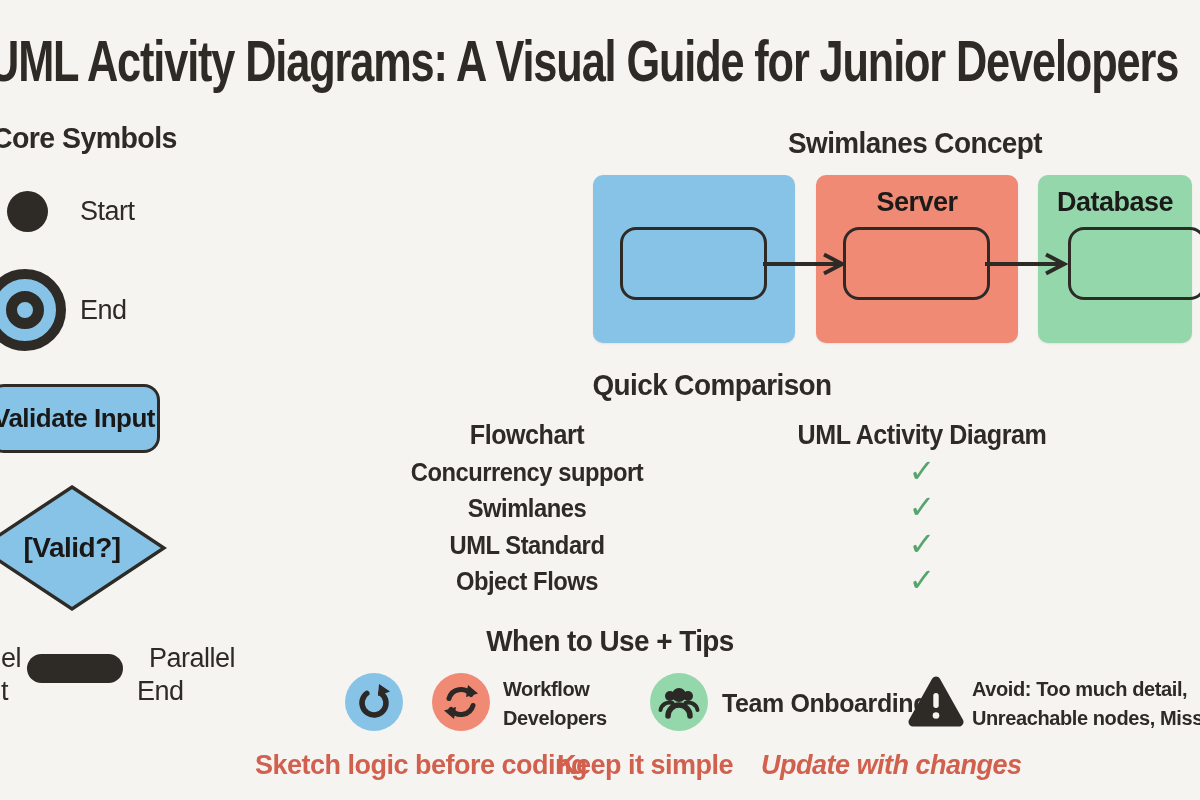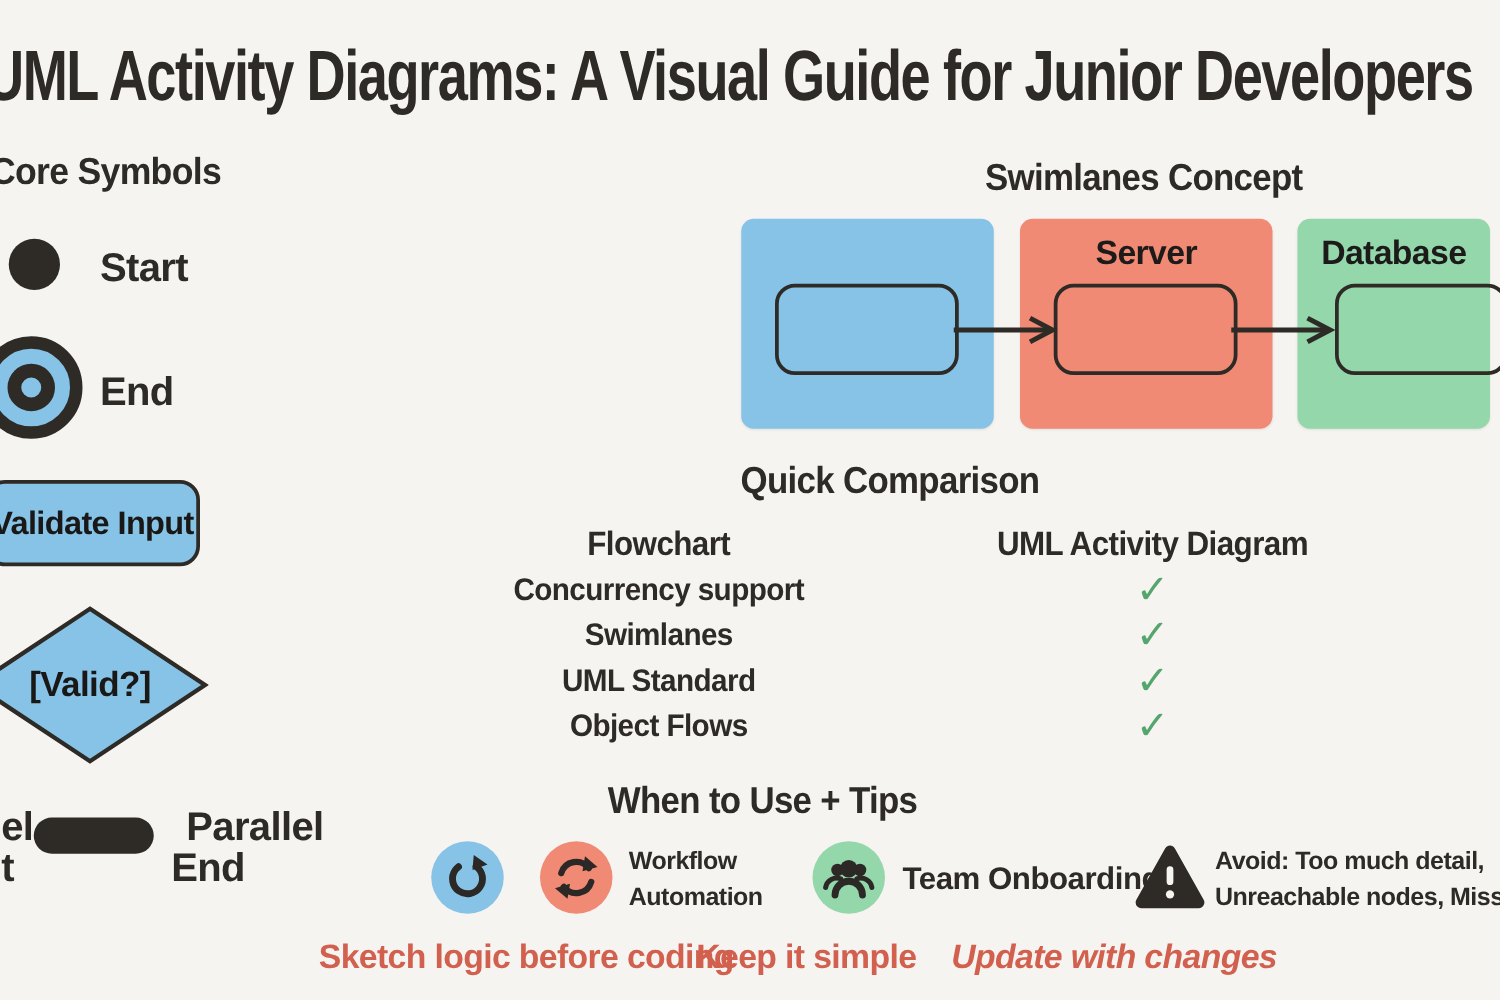--- a/index.html
+++ b/index.html
@@ -20,21 +20,21 @@
 
   
   .h2{position:absolute;font-size:30px;font-weight:bold;letter-spacing:-0.6px;}
   .h2.center{text-align:center;transform:scaleX(0.93);}
   #core-heading{left:-8px;top:121px;transform:scaleX(0.95);transform-origin:0 50%;white-space:nowrap;}
   #swim-heading{left:640px;top:126px;width:550px;}
   #cmp-heading{left:437px;top:368px;width:550px;}
   #tips-heading{left:335px;top:624px;width:550px;}
 
   
-  .sym-label{position:absolute;font-size:32px;font-weight:bold;letter-spacing:-0.5px;white-space:nowrap;}
+  .sym-label{position:absolute;font-size:27px;font-weight:normal;letter-spacing:-0.5px;white-space:nowrap;}
   #start-circle{left:7px;top:191px;width:41px;height:41px;border-radius:50%;background:var(--ink);}
   #end-ring{left:-16px;top:269px;width:82px;height:82px;box-sizing:border-box;border-radius:50%;
     border:10px solid var(--ink);background:var(--blue);}
   #end-inner{position:absolute;left:12px;top:12px;width:38px;height:38px;box-sizing:border-box;
     border-radius:50%;border:11px solid var(--ink);background:var(--blue);}
   #action-node{left:-12px;top:384px;width:172px;height:69px;box-sizing:border-box;
     background:var(--blue);border:3.5px solid var(--ink);border-radius:16px;
     display:flex;align-items:center;justify-content:center;
     font-size:26px;font-weight:bold;letter-spacing:-0.5px;color:#191817;}
   #decision-svg{left:-23px;top:484px;}
@@ -161,21 +161,21 @@
   <div class="tip-circle" id="circle-sync">
     <svg width="38" height="38" viewBox="0 0 38 38">
       <path d="M7,15.5 A12.5,12.5 0 0 1 29,11.5" fill="none" stroke="currentColor" stroke-width="5" stroke-linecap="round"></path>
       <polygon points="26,2 36,10.5 24,14" fill="currentColor"></polygon>
       <path d="M31,22.5 A12.5,12.5 0 0 1 9,26.5" fill="none" stroke="currentColor" stroke-width="5" stroke-linecap="round"></path>
       <polygon points="12,36 2,27.5 14,24" fill="currentColor"></polygon>
     </svg>
   </div>
   <div class="tip-label" id="workflow-label">
     <div>Workflow</div>
-    <div>Automation</div>
+    <div>Developers</div>
   </div>
 
   <div class="tip-circle" id="circle-team">
     <svg width="42" height="38" viewBox="0 0 42 38">
       <circle cx="12" cy="13" r="5" fill="currentColor"></circle>
       <circle cx="30" cy="13" r="5" fill="currentColor"></circle>
       <path d="M2.5,27 a9,9 0 0 1 12,-7" fill="none" stroke="currentColor" stroke-width="4" stroke-linecap="round"></path>
       <path d="M39.5,27 a9,9 0 0 0 -12,-7" fill="none" stroke="currentColor" stroke-width="4" stroke-linecap="round"></path>
       <circle cx="21" cy="12" r="7" fill="currentColor"></circle>
       <path d="M10,33 a11,11 0 0 1 22,0" fill="none" stroke="currentColor" stroke-width="5.5" stroke-linecap="round"></path>

